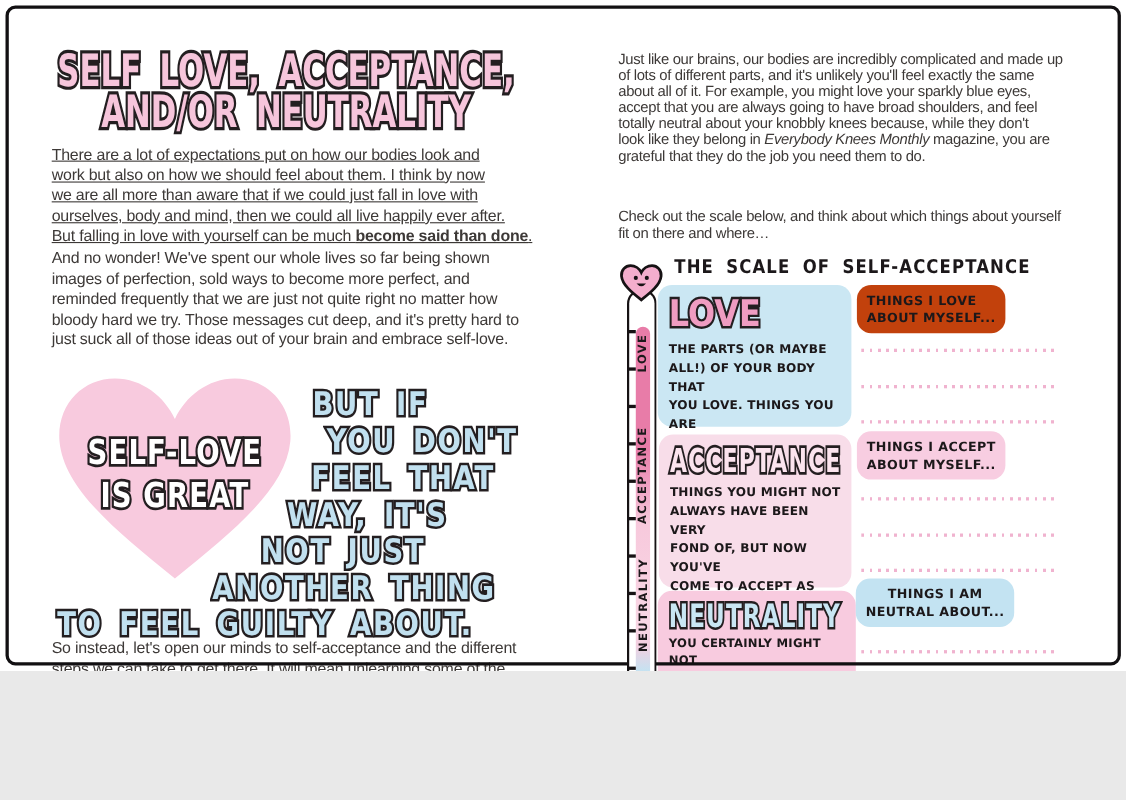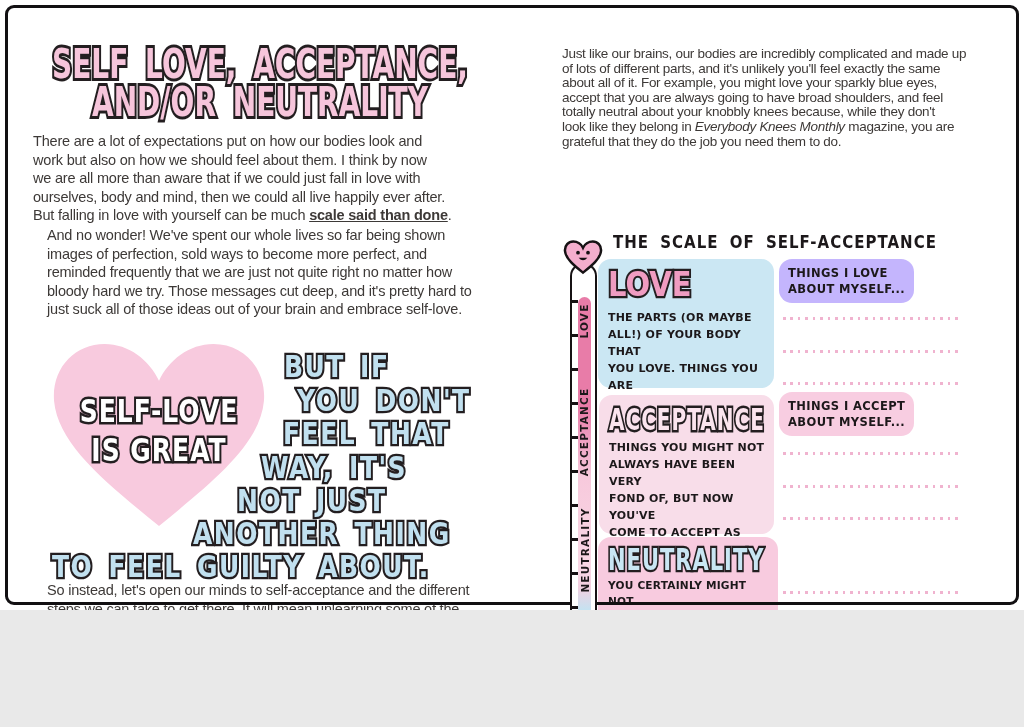--- a/index.html
+++ b/index.html
@@ -76,25 +76,25 @@
 </head>
 <body>
 
 <div class="page">
 
   <div class="abs title-bubble bubble" style="left:30px; top:46px; width:460px;">
     <div>SELF LOVE, ACCEPTANCE,</div>
     <div>AND/OR NEUTRALITY</div>
   </div>
 
-  <p class="abs body-text" style="left:33px; top:132px; width:460px;"><span>There are a lot of expectations put on how our bodies look and
+  <p class="abs body-text" style="left:47px; top:132px; width:460px;text-decoration:underline;"><span>There are a lot of expectations put on how our bodies look and
 work but also on how we should feel about them. I think by now
 we are all more than aware that if we could just fall in love with
 ourselves, body and mind, then we could all live happily ever after.
-But falling in love with yourself can be much </span><span class="bold-u">scale said than done</span><span>.</span></p>
+But falling in love with yourself can be much </span><span class="bold-u">become said than done</span><span>.</span></p>
 
   <p class="abs body-text" style="left:47px; top:226px; width:460px;">And no wonder! We've spent our whole lives so far being shown
 images of perfection, sold ways to become more perfect, and
 reminded frequently that we are just not quite right no matter how
 bloody hard we try. Those messages cut deep, and it's pretty hard to
 just suck all of those ideas out of your brain and embrace self-love.</p>
 
   <svg class="abs" style="left:50px; top:338px;" width="218" height="192" viewBox="0 0 32 28">
     <path d="M16 27.5 C 8 21 1.2 15.5 0.6 9.2 C 0.2 4.4 3.6 0.8 8 0.8 C 11.6 0.8 14.6 3.2 16 6.2 C 17.4 3.2 20.4 0.8 24 0.8 C 28.4 0.8 31.8 4.4 31.4 9.2 C 30.8 15.5 24 21 16 27.5 Z" fill="#f8cade"></path>
   </svg>
@@ -122,20 +122,22 @@
   </div>
 
   <p class="abs body-text-r" style="left:562px; top:47px; width:440px;"><span>Just like our brains, our bodies are incredibly complicated and made up
 of lots of different parts, and it's unlikely you'll feel exactly the same
 about all of it. For example, you might love your sparkly blue eyes,
 accept that you are always going to have broad shoulders, and feel
 totally neutral about your knobbly knees because, while they don't
 look like they belong in </span><span class="ital">Everybody Knees Monthly</span><span> magazine, you are
 grateful that they do the job you need them to do.</span></p>
 
+  <p class="abs body-text-r" style="left:562px; top:190px; width:440px;">Check out the scale below, and think about which things about yourself
+fit on there and where…</p>
 
   <div class="abs hand scale-title" style="left:613px; top:232px;">THE SCALE OF SELF-ACCEPTANCE</div>
 
   <div class="abs bulb-outer"></div>
   <div class="abs tube"></div>
   <div class="abs tube-strip"></div>
   <div class="abs tick" style="top:300px;"></div>
   <div class="abs tick" style="top:334px;"></div>
   <div class="abs tick" style="top:368px;"></div>
   <div class="abs tick" style="top:402px;"></div>
@@ -185,24 +187,26 @@
   <div class="abs scale-box" style="left:598px; top:537px; width:180px; height:138px; background:#f8cbdf;">
     <div class="bubble neutral-title">NEUTRALITY</div>
     <div class="hand box-body" style="margin-top:11px; font-size:10.6px; line-height:15.8px;">YOU CERTAINLY MIGHT NOT
 FEEL GREAT ABOUT THESE
 THINGS, BUT ALSO, YOU
 DON'T ALWAYS NEED TO...
 BECAUSE YOUR BODY IS FOR
 MORE THAN BEING BEAUTIFUL.</div>
   </div>
 
-  <div class="abs hand blob" style="left:779px; top:259px; background:#c4b5fd;">THINGS I LOVE
+  <div class="abs hand blob" style="left:779px; top:259px; background:#c2410c;">THINGS I LOVE
 ABOUT MYSELF...</div>
   <div class="abs hand blob" style="left:779px; top:392px; background:#f8cde1;">THINGS I ACCEPT
 ABOUT MYSELF...</div>
+  <div class="abs hand blob" style="left:778px; top:526px; background:#c3e3f2; text-align:center;">THINGS I AM
+NEUTRAL ABOUT...</div>
 
   <div class="abs dots" style="left:783px; top:317px;"></div>
   <div class="abs dots" style="left:783px; top:350px;"></div>
   <div class="abs dots" style="left:783px; top:382px;"></div>
   <div class="abs dots" style="left:783px; top:452px;"></div>
   <div class="abs dots" style="left:783px; top:485px;"></div>
   <div class="abs dots" style="left:783px; top:517px;"></div>
   <div class="abs dots" style="left:783px; top:591px;"></div>
   <div class="abs dots" style="left:783px; top:625px;"></div>
   <div class="abs dots" style="left:783px; top:657px;"></div>

